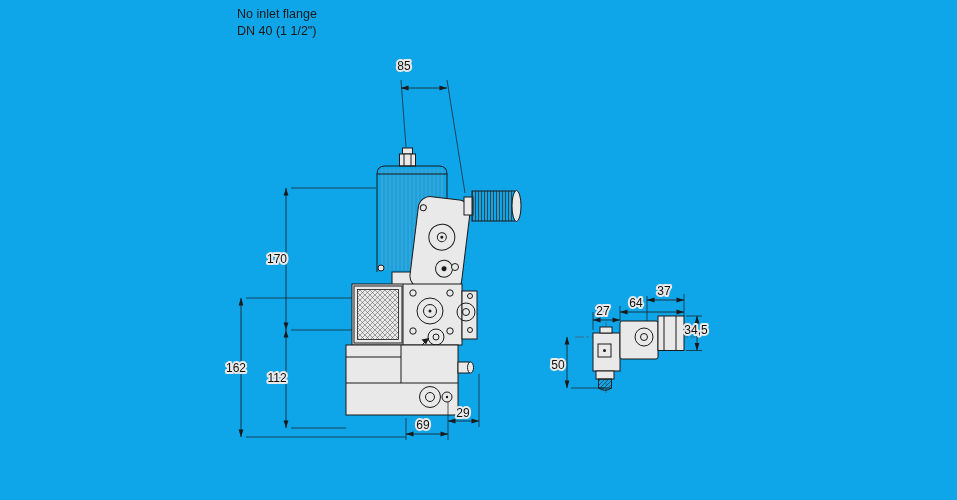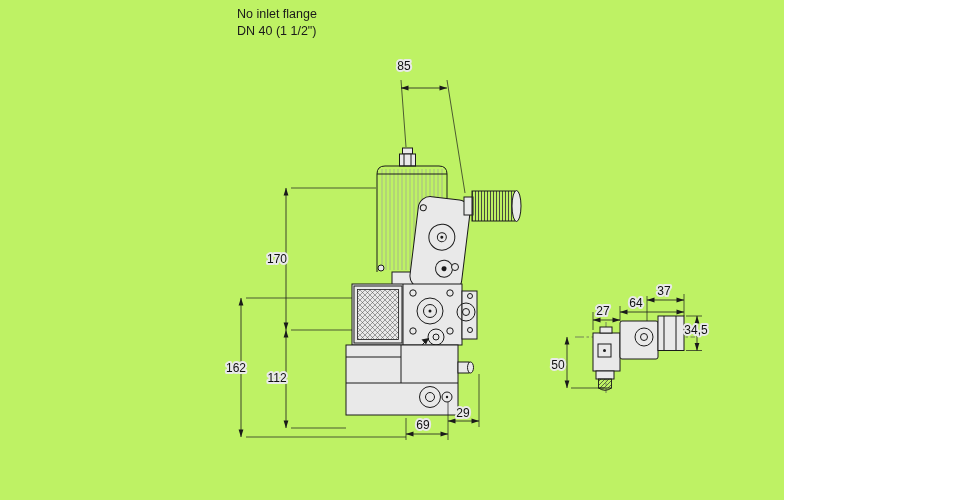--- a/index.html
+++ b/index.html
@@ -1,19 +1,19 @@
 <!DOCTYPE html>
 <html><head>
 <meta charset="utf-8">
 <style>
   html,body{margin:0;padding:0;}
   .canvas{
     position:relative;
-    width:784px;height:500px;
-    background:#bef264;
+    width:957px;height:500px;
+    background:#0ea5e9;
     font-family:"Liberation Sans",sans-serif;
     overflow:hidden;
   }
   .header{
     position:absolute;left:237px;top:6px;
     font-size:12.5px;line-height:17px;color:#1a1a1a;
   }
   svg.drawing{position:absolute;left:0;top:0;}
   .outline{fill:#e9e9e9;stroke:#1a1a1a;stroke-width:1;}
   .ln{stroke:#1a1a1a;stroke-width:1;fill:none;}

